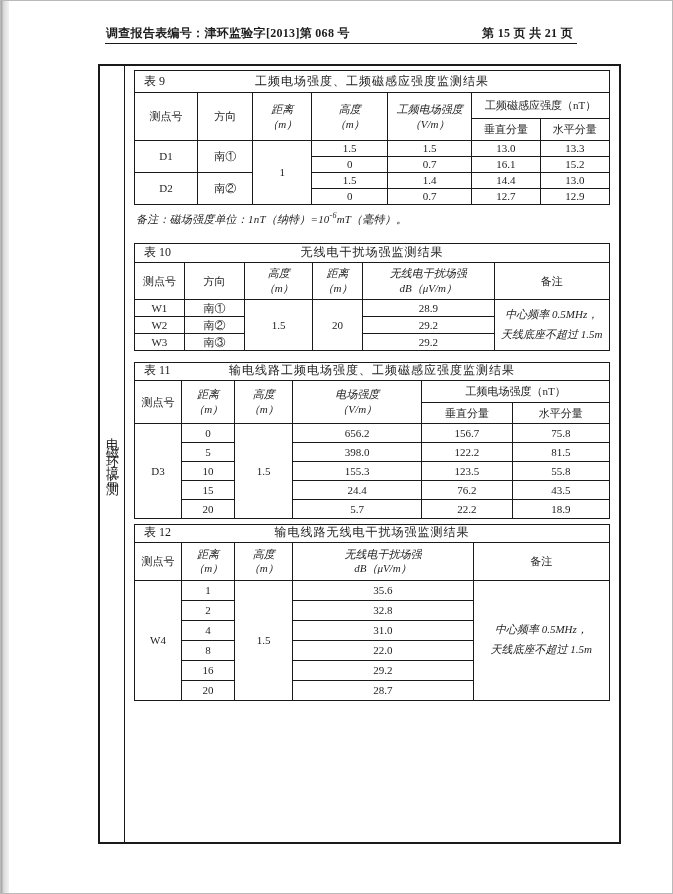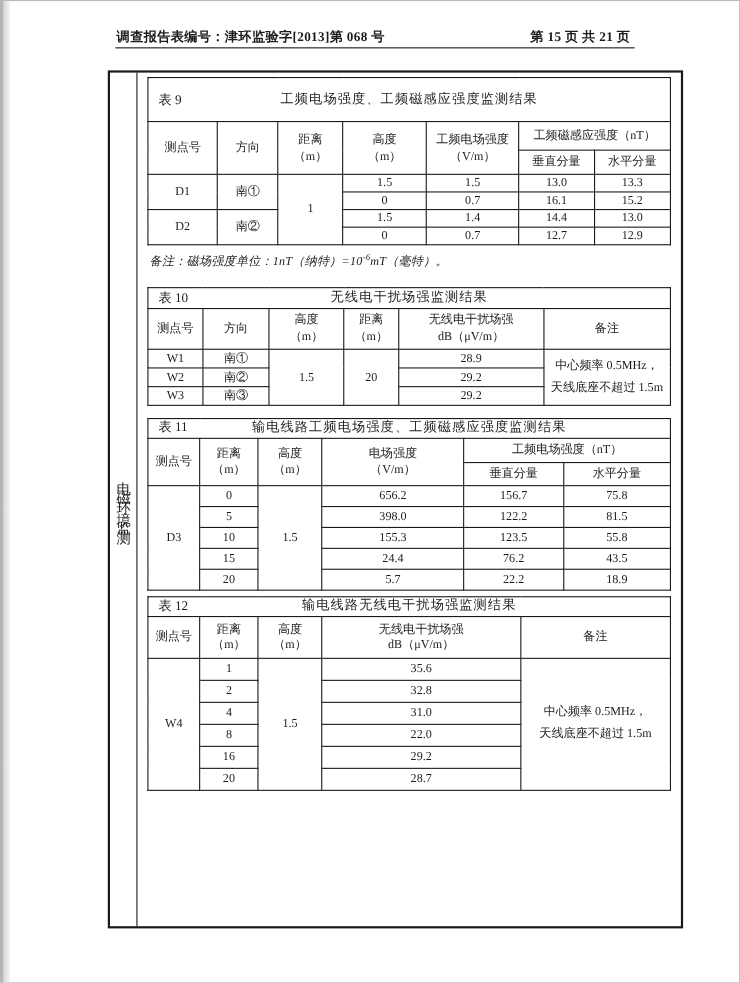--- a/index.html
+++ b/index.html
@@ -44,26 +44,26 @@
   .content { flex:1; padding:4px 0 0 9px; }
 
   table {
     border-collapse:collapse; table-layout:fixed;
     width:476px; font-size:11px;
   }
   td { border:1px solid #1a1a1a; text-align:center; vertical-align:middle; padding:0 1px; line-height:1.3; }
   .trow-cell { position:relative; font-size:12px; }
   .tlabel { position:absolute; left:9px; top:50%; transform:translateY(-50%); }
   .ttitle { letter-spacing:1px; }
-  .u { display:block; }
+  .u { display:block;font-style:italic; }
   .note { margin:6px 0 9px 2px; font-size:11px; letter-spacing:.2px;font-style:italic; }
   .note sup { font-size:8px; }
   .remark-cell { font-size:11px; line-height:1.8; }
 
-  #t9  tr.trow { height:40px; } #t9 tr.h1 { height:26px; } #t9 tr.h2 { height:22px; } #t9 tr.d { height:16px; }
+  #t9  tr.trow { height:22px; } #t9 tr.h1 { height:26px; } #t9 tr.h2 { height:22px; } #t9 tr.d { height:16px; }
   #t10 { margin-top:16px; } #t10 tr.trow { height:19px; } #t10 tr.hdr { height:37px; } #t10 tr.d { height:17px; }
   #t11 { margin-top:11px;border-radius:19px; } #t11 tr.trow { height:18px; } #t11 tr.h1 { height:22px; } #t11 tr.h2 { height:21px; } #t11 tr.d { height:19px; }
   #t12 { margin-top:5px; } #t12 tr.trow { height:18px; } #t12 tr.hdr { height:38px; } #t12 tr.d { height:20px; }
 
   
   #t9 col.c1{width:13.3%} #t9 col.c2{width:11.6%} #t9 col.c3{width:12.4%} #t9 col.c4{width:16%} #t9 col.c5{width:17.7%} #t9 col.c6{width:14.4%} #t9 col.c7{width:14.6%}
   #t10 col.c1{width:10.5%} #t10 col.c2{width:12.7%} #t10 col.c3{width:14.3%} #t10 col.c4{width:10.5%} #t10 col.c5{width:27.7%} #t10 col.c6{width:24.3%}
   #t11 col.c1{width:9.9%} #t11 col.c2{width:11.2%} #t11 col.c3{width:12.2%} #t11 col.c4{width:27.2%} #t11 col.c5{width:19%} #t11 col.c6{width:20.5%}
   #t12 col.c1{width:9.9%} #t12 col.c2{width:11.2%} #t12 col.c3{width:12.2%} #t12 col.c4{width:38%} #t12 col.c5{width:28.7%}
 </style>

